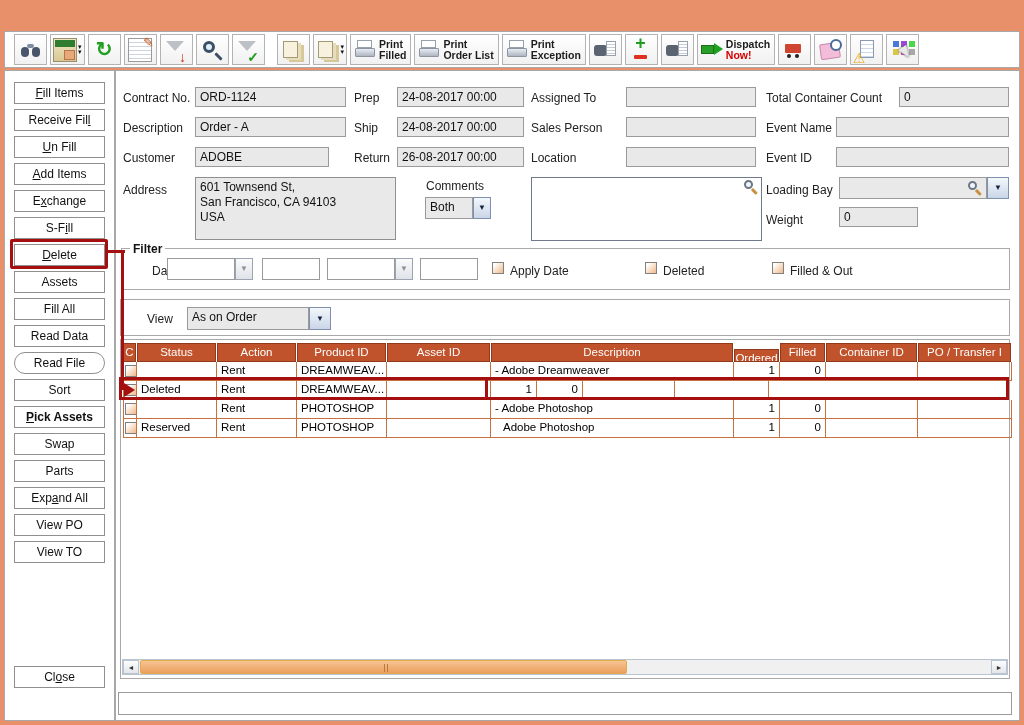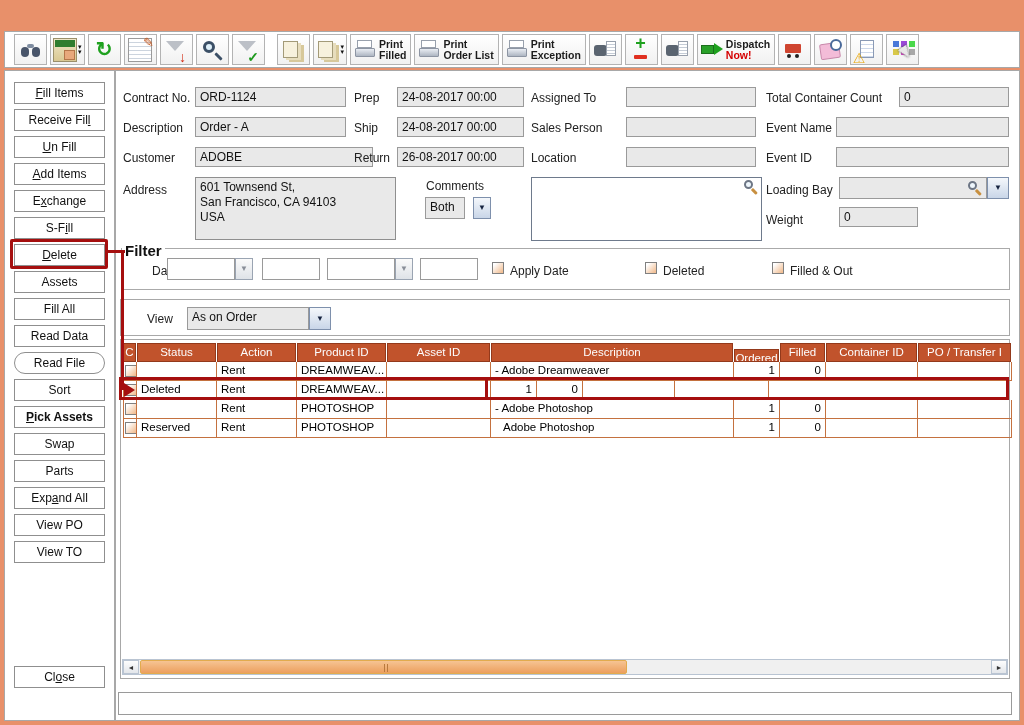--- a/index.html
+++ b/index.html
@@ -72,21 +72,21 @@
   .white-area{position:absolute;background:#fff;border:1px solid #6e7a8c;box-sizing:border-box;}
   .dd-btn{position:absolute;width:18px;height:22px;background:linear-gradient(#f4f7fb,#c9d6e8);border:1px solid #7e90ac;
     box-sizing:border-box;text-align:center;font-size:8px;line-height:20px;color:#16233f;cursor:pointer;}
   .mini-mag{position:absolute;width:14px;height:14px;}
   .mini-mag::before{content:"";position:absolute;width:9px;height:9px;left:0;top:0;border:2px solid #6d7685;border-radius:50%;box-sizing:border-box;background:#eef6fc;}
   .mini-mag::after{content:"";position:absolute;width:7px;height:2.5px;right:0;bottom:2px;background:#c89040;transform:rotate(45deg);border-radius:1px;}
   .cb{position:absolute;width:12px;height:12px;border:1px solid #808080;background:linear-gradient(135deg,#ffffff 15%,#f2c096 90%);box-sizing:border-box;cursor:pointer;}
 
   
   .filter-box{position:absolute;left:5px;top:177px;width:889px;height:42px;border:1px solid #aaaaaa;box-sizing:border-box;}
-  .filter-legend{position:absolute;left:0;top:-7px;background:#fff;padding:0 3px;font-size:15px;font-weight:bold;color:#111;text-align:center;}
+  .filter-legend{position:absolute;left:8px;top:-7px;background:#fff;padding:0 3px;font-size:12px;font-weight:bold;color:#111;text-align:center;}
 
   
   .view-panel{position:absolute;left:4px;top:228px;width:890px;height:37px;border:1px solid #a8a8a8;background:#fff;box-sizing:border-box;}
 
   
   .grid-panel{position:absolute;left:4px;top:268px;width:890px;height:340px;border:1px solid #a8a8a8;background:#fff;box-sizing:border-box;}
   .gheader{position:absolute;left:2px;top:3px;height:19px;display:flex;}
   .gh-cell{background:#C1532C;color:#fdfdfd;font-size:11.5px;text-align:center;line-height:17px;border:1px solid #93391B;
     box-sizing:border-box;margin-right:1px;overflow:hidden;white-space:nowrap;cursor:pointer;}
   .grows{position:absolute;left:2px;top:22px;}
@@ -250,35 +250,35 @@
     <div class="lbl" style="left:7px;top:50px">Description</div>
     <div class="field" style="left:79px;top:46px;width:151px">Order - A</div>
     <div class="lbl" style="left:238px;top:50px">Ship</div>
     <div class="field" style="left:281px;top:46px;width:127px">24-08-2017 00:00</div>
     <div class="lbl" style="left:415px;top:50px">Sales Person</div>
     <div class="field" style="left:510px;top:46px;width:130px"></div>
     <div class="lbl" style="left:650px;top:50px">Event Name</div>
     <div class="field" style="left:720px;top:46px;width:173px"></div>
 
     <div class="lbl" style="left:7px;top:80px">Customer</div>
-    <div class="field" style="left:79px;top:76px;width:178px">ADOBE</div>
+    <div class="field" style="left:79px;top:76px;width:134px">ADOBE</div>
     <div class="lbl" style="left:238px;top:80px">Return</div>
     <div class="field" style="left:281px;top:76px;width:127px">26-08-2017 00:00</div>
     <div class="lbl" style="left:415px;top:80px">Location</div>
     <div class="field" style="left:510px;top:76px;width:130px"></div>
     <div class="lbl" style="left:650px;top:80px">Event ID</div>
     <div class="field" style="left:720px;top:76px;width:173px"></div>
 
     <div class="lbl" style="left:7px;top:112px">Address</div>
     <div class="area" style="left:79px;top:106px;width:201px;height:63px">601 Townsend St,
 San Francisco, CA 94103
 USA</div>
 
     <div class="lbl" style="left:310px;top:108px">Comments</div>
-    <div class="field" style="left:309px;top:126px;width:40px;height:22px">Both</div>
+    <div class="field" style="left:309px;top:126px;width:48px;height:22px">Both</div>
     <div class="dd-btn" style="left:357px;top:126px">▼</div>
 
     <div class="white-area" style="left:415px;top:106px;width:231px;height:64px"></div>
     <span class="mini-mag" style="left:628px;top:109px;position:absolute"></span>
 
     <div class="lbl" style="left:650px;top:112px">Loading Bay</div>
     <div class="field" style="left:723px;top:106px;width:148px;height:22px"></div>
     <span class="mini-mag" style="left:852px;top:110px;position:absolute"></span>
     <div class="dd-btn" style="left:871px;top:106px;width:22px">▼</div>
 

